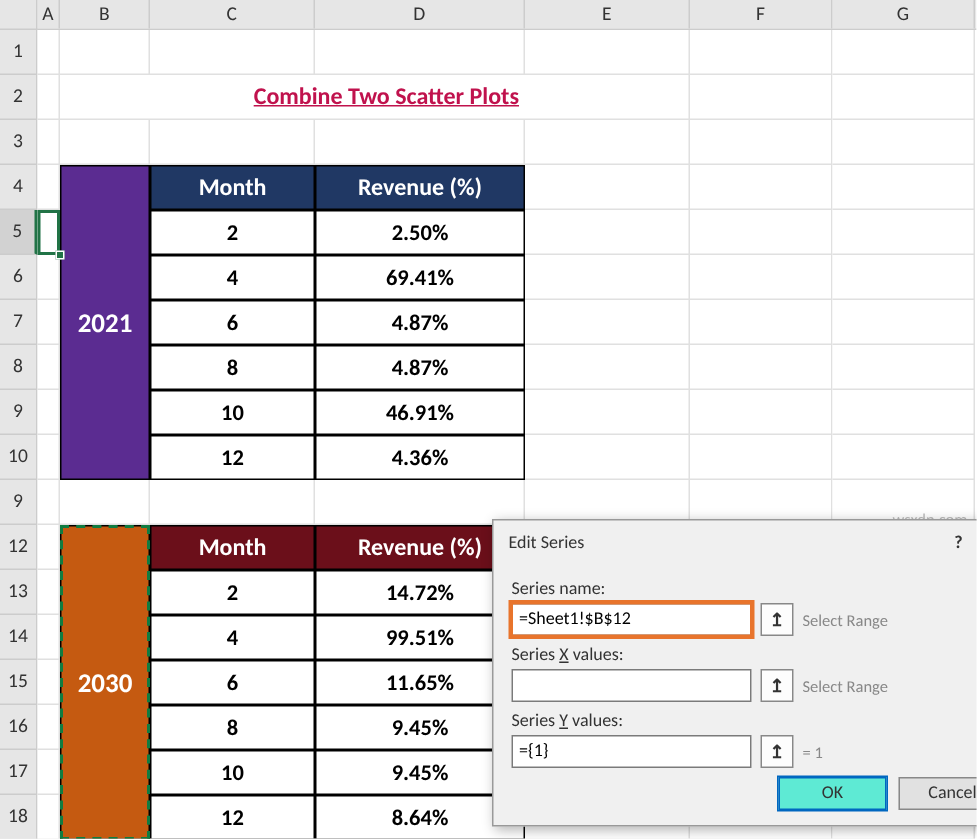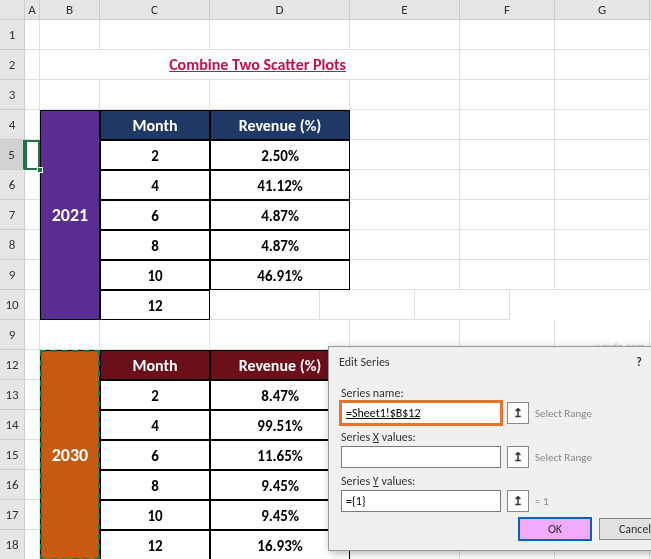--- a/index.html
+++ b/index.html
@@ -98,37 +98,37 @@
   .dlg-title .x { width: 24px; text-align: center; font-size: 14px; cursor: default;}
   .dlg-body { padding: 4px 12px 8px 12px; }
   .fld-lbl { margin: 6px 0 2px 0; }
   .fld-lbl u { text-decoration: underline; }
   .fld-row { display: flex; align-items: center; gap: 6px; }
   .fld-input {
     flex: 0 0 160px; height: 22px;
     border: 1px solid #7a7a7a; background: #fff;
     padding: 0 4px; font-size: 12px; font-family: inherit;
   }
-  .fld-input.hl { outline: 3px solid #e8742c; outline-offset: -1px; text-decoration: underline; }
+  .fld-input.hl { outline: 3px solid #e8742c; outline-offset: -1px; }
   .ref-btn {
     width: 22px; height: 22px; border: 1px solid #888; background: #fdfdfd;
     display: flex; align-items: center; justify-content: center;
     font-size: 12px; font-weight: bold;
   }
   .hint { color: #888; font-size: 11px; flex: 1; }
   .dlg-btns {
     position: absolute; bottom: 10px; right: 12px;
     display: flex; gap: 8px;
   }
   .btn {
     width: 72px; height: 22px; font-size: 12px;
     border: 1px solid #888; background: #e1e1e1;
     display: flex; align-items: center; justify-content: center;
   }
-  .btn.primary { border: 1px solid #0067c0; background: #f0abfc; outline: 1px solid #0067c0; }
+  .btn.primary { border: 1px solid #0067c0; background: #5eead4; outline: 1px solid #0067c0; }
   .watermark { position:absolute; right:6px; top: 340px; color:#bbb; font-size:11px; transform: rotate(0deg);}
   .corner { width:25px; height:20px; background:#e6e6e6; border-right:1px solid #ccc; border-bottom:1px solid #ccc;}
 </style>
 </head>
 <body>
 
 <div class="sheet">
 
   <div class="col-hdrs">
     <div class="corner"></div>
@@ -191,21 +191,21 @@
     <div class="cell wD tcell">2.50%</div>
     <div class="cell wE"></div>
     <div class="cell wF"></div>
     <div class="cell wG"></div>
   </div>
   <div class="row">
     <div class="row-hdr">6</div>
     <div class="cell wA"></div>
     <div class="cell wB year-purple" style="border-top:none!important;border-bottom:none!important"></div>
     <div class="cell wC tcell">4</div>
-    <div class="cell wD tcell">41.12%</div>
+    <div class="cell wD tcell">69.41%</div>
     <div class="cell wE"></div>
     <div class="cell wF"></div>
     <div class="cell wG"></div>
   </div>
   <div class="row">
     <div class="row-hdr">7</div>
     <div class="cell wA"></div>
     <div class="cell wB year-purple" style="border-top:none!important;border-bottom:none!important">2021</div>
     <div class="cell wC tcell">6</div>
     <div class="cell wD tcell">4.87%</div>
@@ -231,20 +231,21 @@
     <div class="cell wD tcell">46.91%</div>
     <div class="cell wE"></div>
     <div class="cell wF"></div>
     <div class="cell wG"></div>
   </div>
   <div class="row">
     <div class="row-hdr">10</div>
     <div class="cell wA"></div>
     <div class="cell wB year-purple" style="border-top:none!important"></div>
     <div class="cell wC tcell">12</div>
+    <div class="cell wD tcell">4.36%</div>
     <div class="cell wE"></div>
     <div class="cell wF"></div>
     <div class="cell wG"></div>
   </div>
 
   <div class="row">
     <div class="row-hdr">9</div>
     <div class="cell wA"></div>
     <div class="cell wB"></div>
     <div class="cell wC"></div>
@@ -263,21 +264,21 @@
     <div class="cell wE"></div>
     <div class="cell wF"></div>
     <div class="cell wG"></div>
   </div>
 
   <div class="row">
     <div class="row-hdr">13</div>
     <div class="cell wA"></div>
     <div class="cell wB year-orange" style="border-top:none!important;border-bottom:none!important"></div>
     <div class="cell wC tcell">2</div>
-    <div class="cell wD tcell">8.47%</div>
+    <div class="cell wD tcell">14.72%</div>
     <div class="cell wE"></div>
     <div class="cell wF"></div>
     <div class="cell wG"></div>
   </div>
   <div class="row">
     <div class="row-hdr">14</div>
     <div class="cell wA"></div>
     <div class="cell wB year-orange" style="border-top:none!important;border-bottom:none!important"></div>
     <div class="cell wC tcell">4</div>
     <div class="cell wD tcell">99.51%</div>
@@ -313,21 +314,21 @@
     <div class="cell wD tcell">9.45%</div>
     <div class="cell wE"></div>
     <div class="cell wF"></div>
     <div class="cell wG"></div>
   </div>
   <div class="row">
     <div class="row-hdr">18</div>
     <div class="cell wA"></div>
     <div class="cell wB year-orange" style="border-top:none!important"></div>
     <div class="cell wC tcell">12</div>
-    <div class="cell wD tcell">16.93%</div>
+    <div class="cell wD tcell">8.64%</div>
     <div class="cell wE"></div>
     <div class="cell wF"></div>
     <div class="cell wG"></div>
   </div>
 
   <div class="sel-rect" style="top:140px; left:25px; width:15px; height:30px;"></div>
   <div class="sel-dot" style="top:167px; left:37px;"></div>
 
   <div class="marching" style="top:350px; left:40px; width:60px; height:210px;"></div>
 </div>

